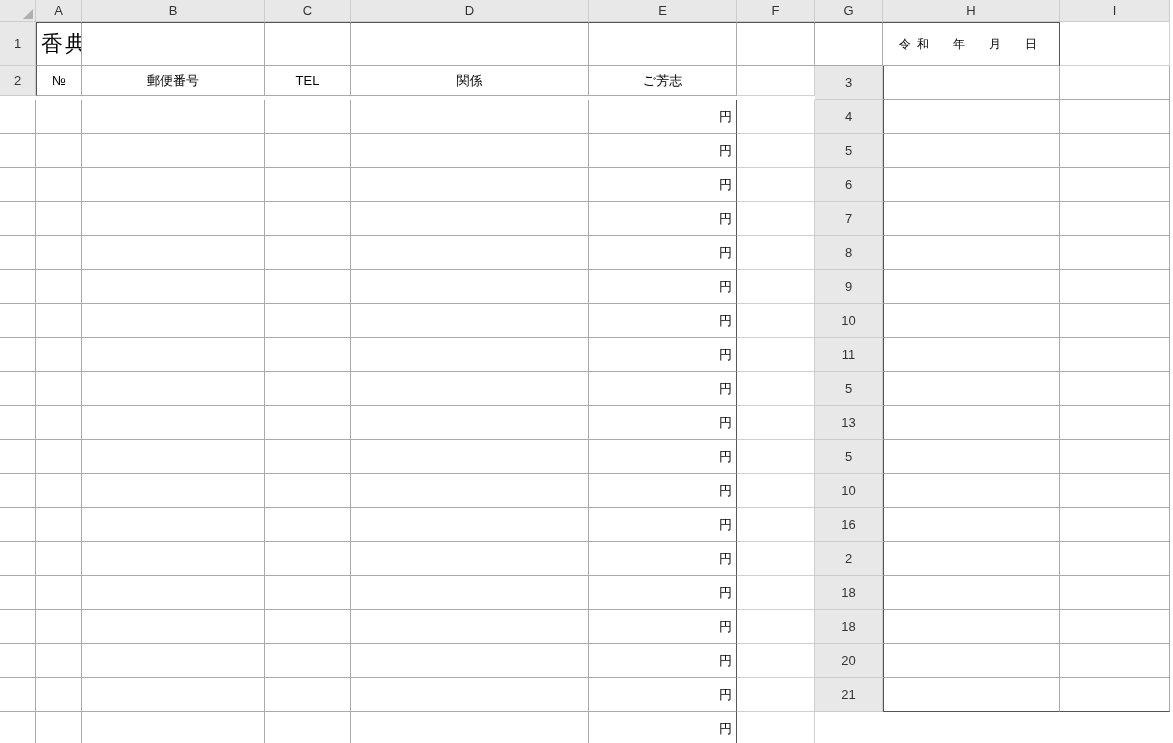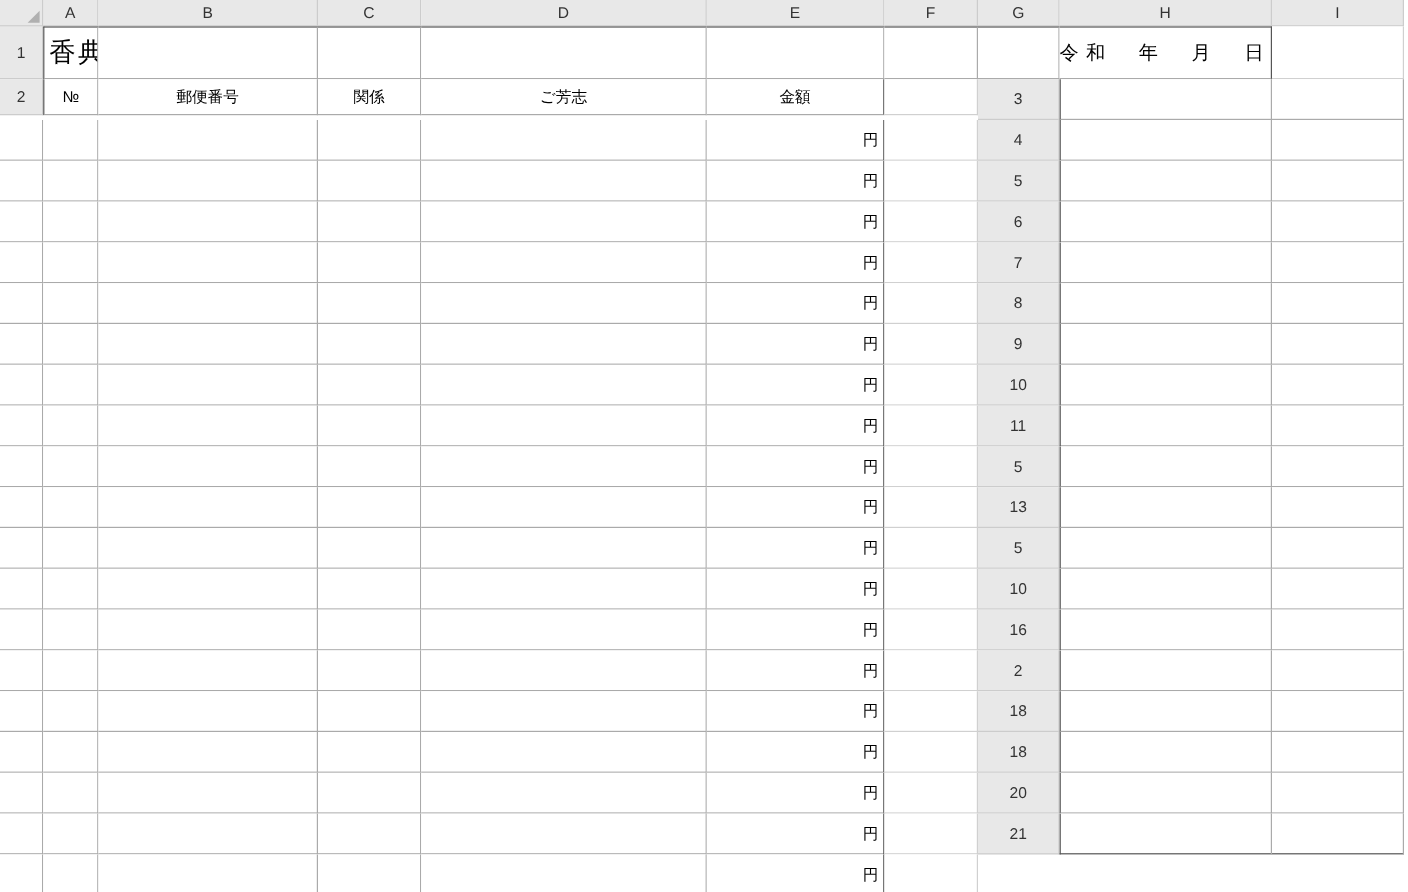--- a/index.html
+++ b/index.html
@@ -74,21 +74,21 @@
   .row2  { height: 30px; }
   .rowN  { height: 34px; }
   .center { justify-content: center; }
   .right  { justify-content: flex-end; }
   .thick-top    { border-top: 1px solid #555; }
   .thick-bottom { border-bottom: 1px solid #555; }
   .thick-left   { border-left: 1px solid #555; }
   .thick-right  { border-right: 1px solid #555; }
   .inner-r { border-right: 1px solid #aaa; }
   .inner-b { border-bottom: 1px solid #aaa; }
-  .date-cell { letter-spacing: 6px; font-size: 16px; }
+  .date-cell { letter-spacing: 6px; font-size: 12px; }
 </style>
 </head>
 <body>
 
 <div class="sheet" id="sheet">
     <div class="corner"></div>
     <div class="colhdr">A</div>
     <div class="colhdr">B</div>
     <div class="colhdr">C</div>
     <div class="colhdr">D</div>
@@ -103,23 +103,23 @@
     <div class="cell row1 thick-top inner-r inner-b"></div>
     <div class="cell row1 thick-top inner-r inner-b"></div>
     <div class="cell row1 thick-top inner-r inner-b"></div>
     <div class="cell row1 thick-top inner-r inner-b"></div>
     <div class="cell row1 thick-top inner-r inner-b"></div>
     <div class="cell row1 center date-cell thick-top thick-right inner-b">令和　年　月　日</div>
     <div class="cell row1"></div>
     <div class="rowhdr row2">2</div>
     <div class="cell row2 center inner-b inner-r thick-left">№</div>
     <div class="cell row2 center inner-b inner-r">郵便番号</div>
+    <div class="cell row2 center inner-b inner-r">TEL</div>
     <div class="cell row2 center inner-b inner-r">関係</div>
     <div class="cell row2 center inner-b inner-r">ご芳志</div>
-    <div class="cell row2 center inner-b thick-right">金額</div>
     <div class="cell row2"></div>
     <div class="rowhdr rowN">3</div>
     <div class="cell rowN inner-r thick-left inner-b"></div>
     <div class="cell rowN inner-r inner-b"></div>
     <div class="cell rowN inner-r inner-b"></div>
     <div class="cell rowN inner-r inner-b"></div>
     <div class="cell rowN inner-r inner-b"></div>
     <div class="cell rowN inner-r inner-b"></div>
     <div class="cell rowN inner-r inner-b"></div>
     <div class="cell rowN right thick-right inner-b">円</div>

